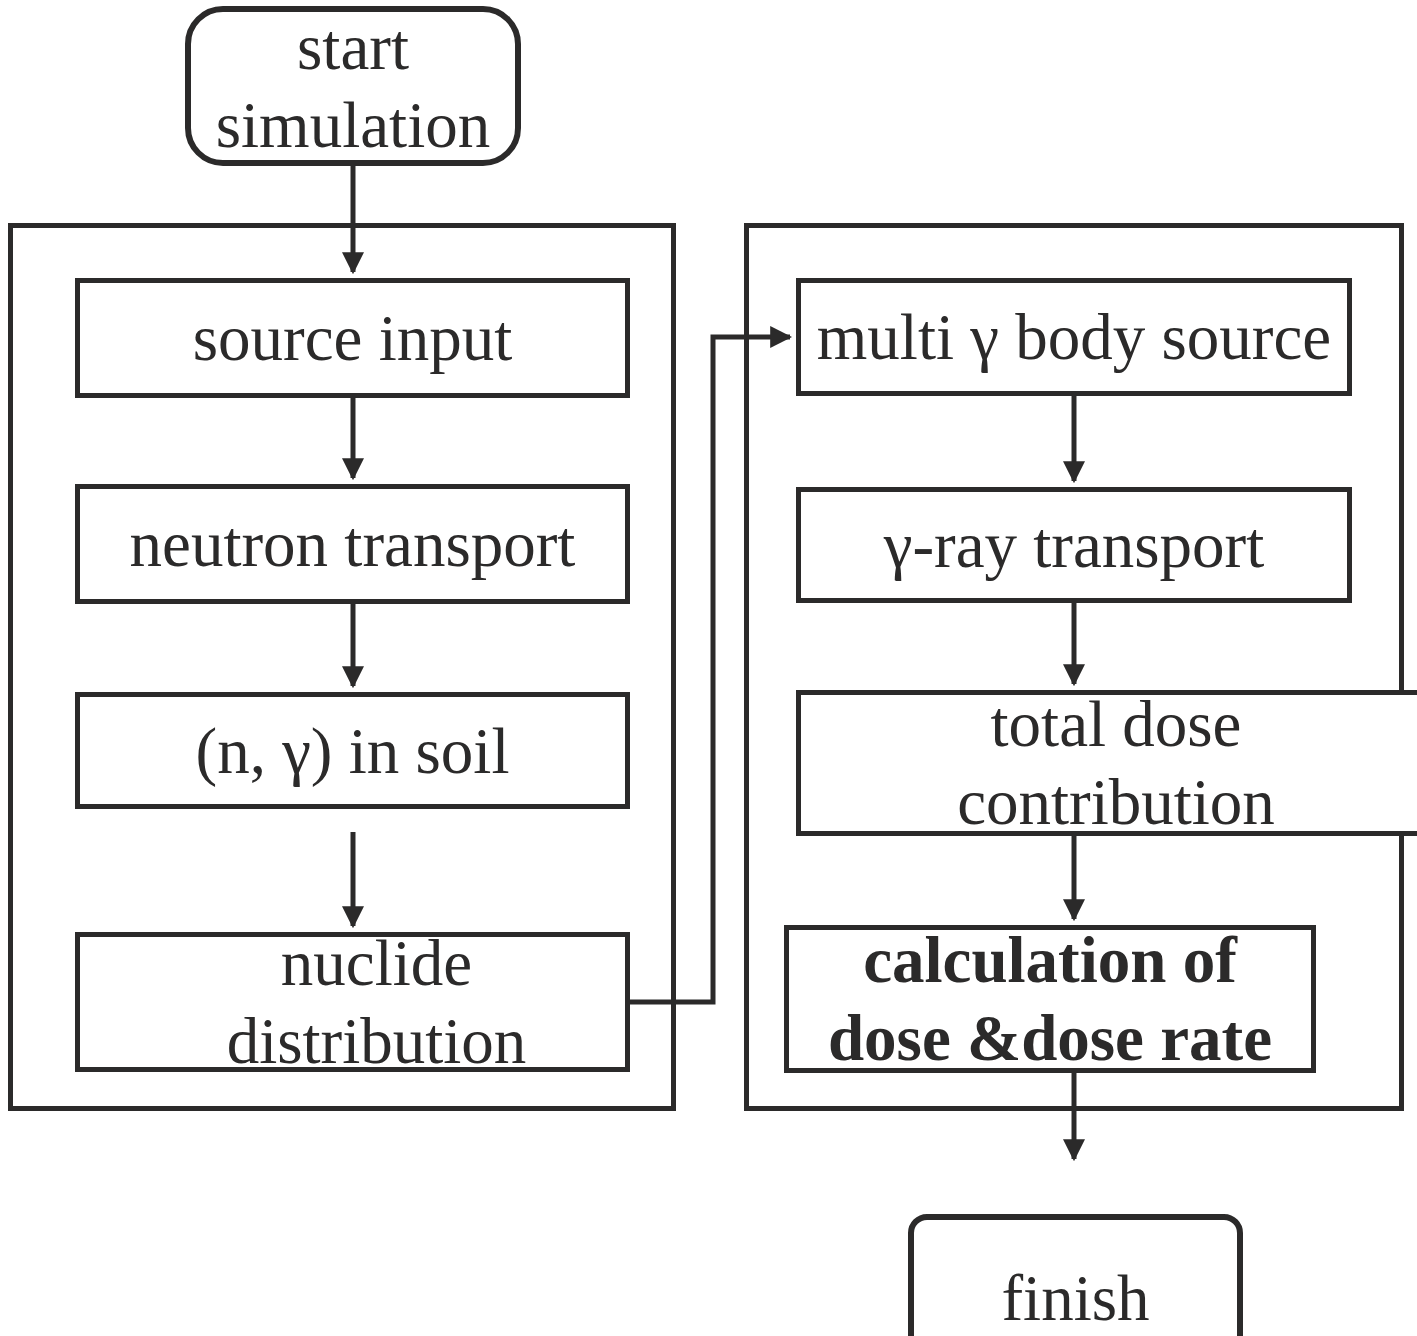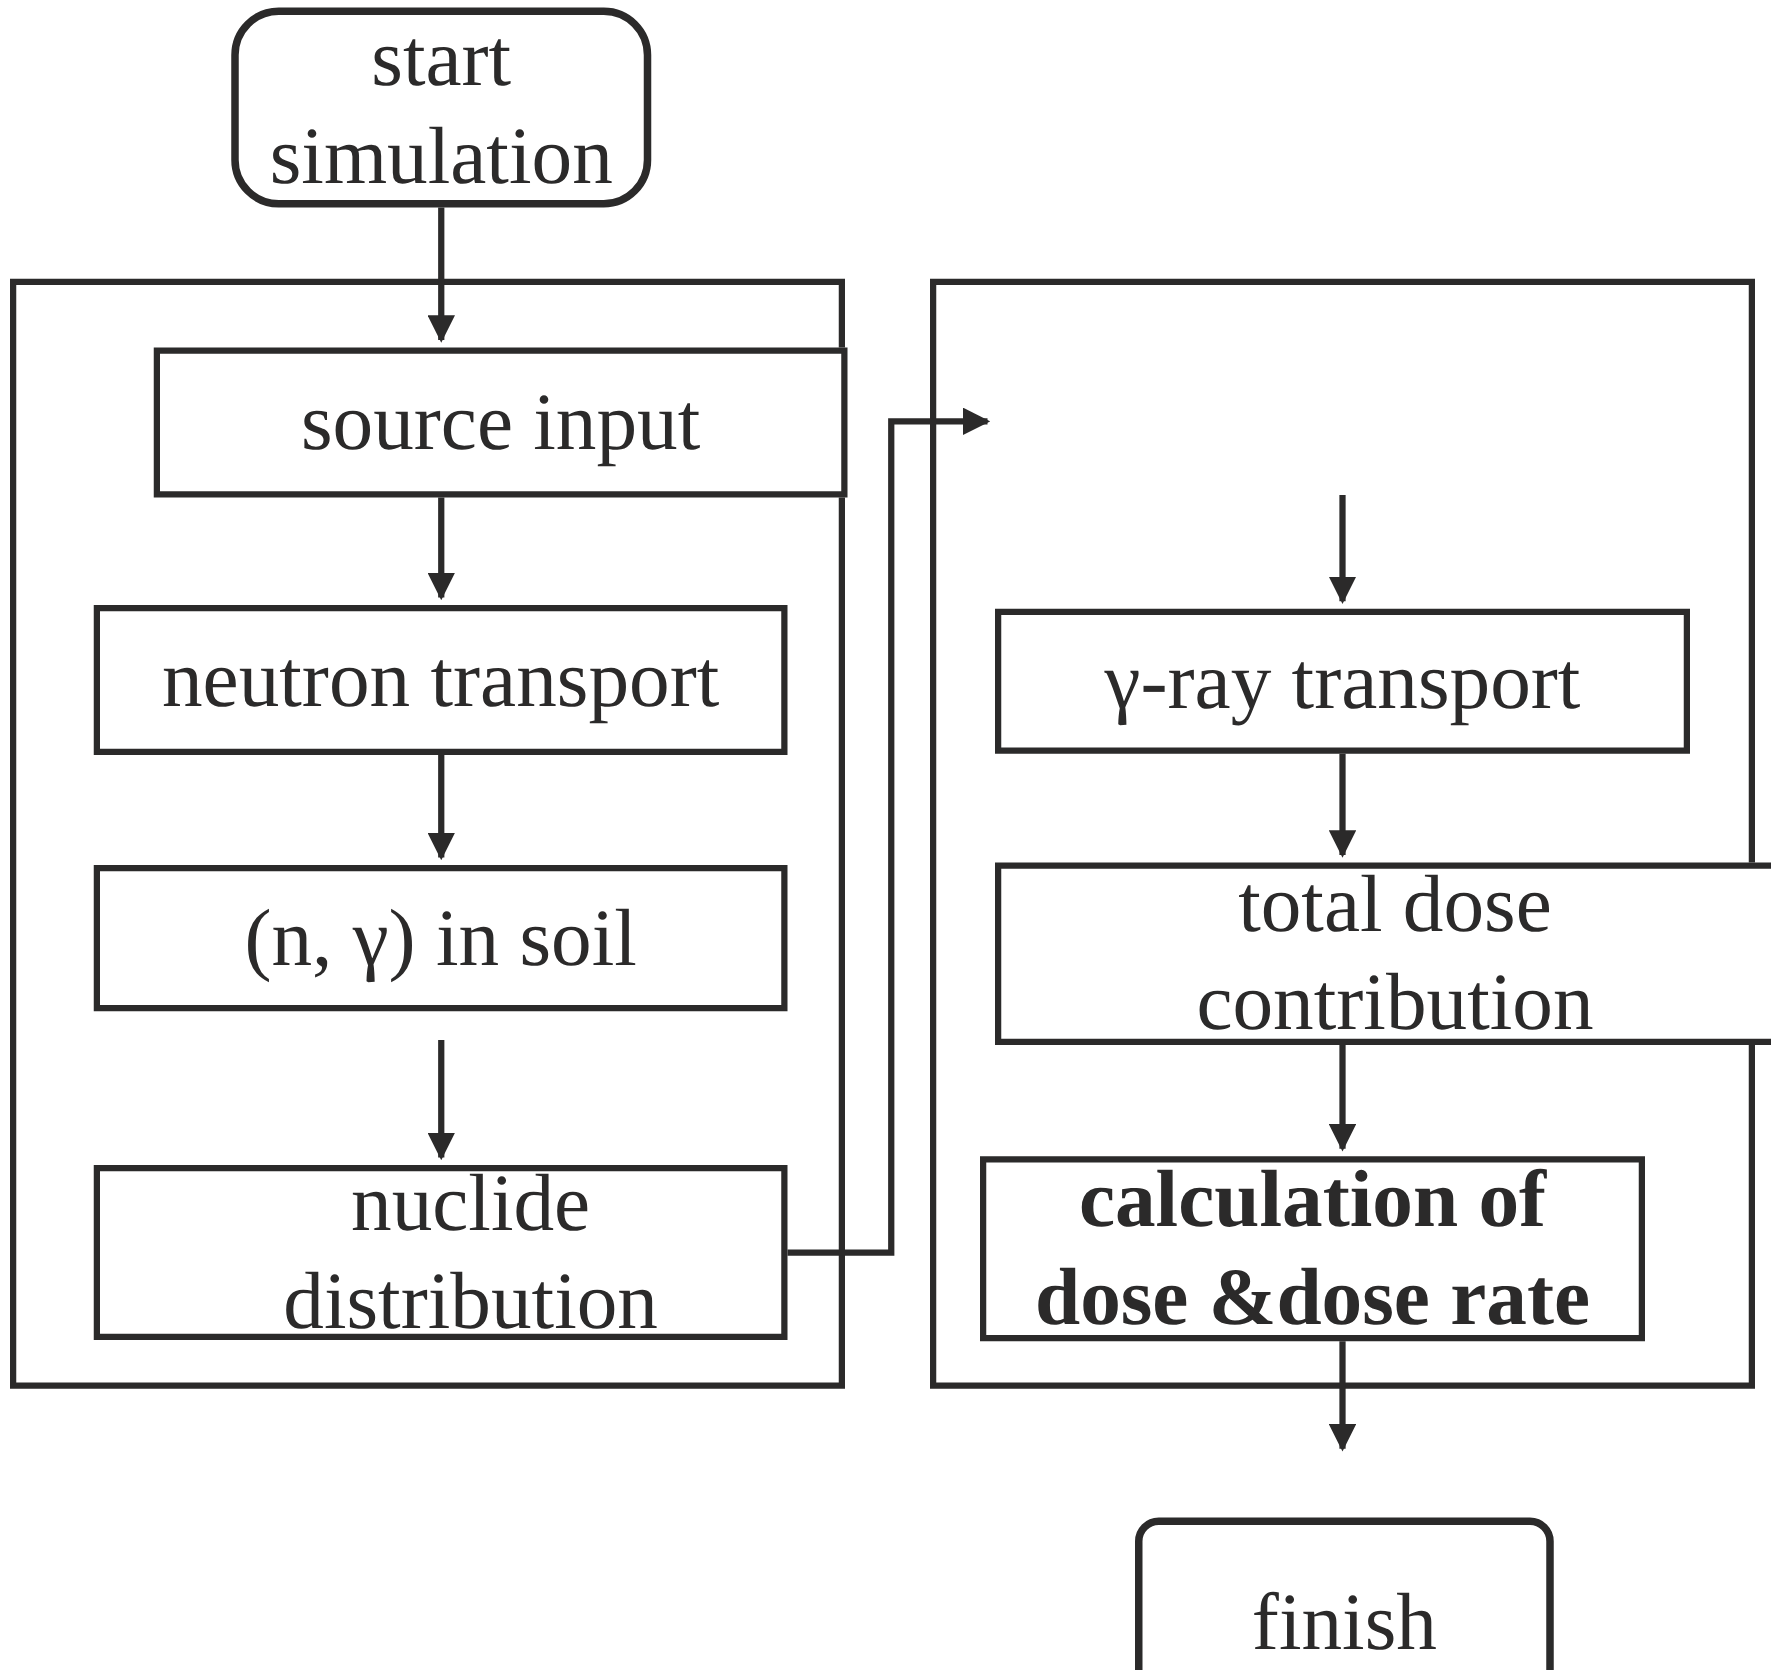--- a/index.html
+++ b/index.html
@@ -40,21 +40,21 @@
     white-space:pre-line;
   }
   .node.rounded{
     border-radius:38px;
     border-width:6px;
   }
   
   #grp-left   {left:8px;   top:223px;  width:668px; height:888px;}
   #grp-right  {left:744px; top:223px;  width:660px; height:888px;}
   #n-start    {left:185px; top:6px;    width:336px; height:160px;}
-  #n-src      {left:75px;  top:278px;  width:555px; height:120px;margin-left:48px;}
+  #n-src      {left:75px;  top:278px;  width:555px; height:120px;}
   #n-neutron  {left:75px;  top:484px;  width:555px; height:120px;}
   #n-ngamma   {left:75px;  top:692px;  width:555px; height:117px;}
   #n-nuclide  {left:75px;  top:932px;  width:555px; height:140px;padding-left:48px;}
   #n-multi    {left:796px; top:278px;  width:556px; height:118px;}
   #n-grayt    {left:796px; top:487px;  width:556px; height:116px;}
   #n-totdose  {left:796px; top:690px;  width:640px; height:146px;}
   #n-calc     {left:784px; top:925px;  width:532px; height:148px;font-weight:bold;}
   #n-finish   {left:908px; top:1214px; width:335px; height:168px;border-radius:19px;}
 
   svg.arrows{
@@ -97,20 +97,23 @@
   </div>
 
   <div class="node" id="n-ngamma">
     <span>(n, γ) in soil</span>
   </div>
 
   <div class="node" id="n-nuclide">
     <span>nuclide distribution</span>
   </div>
 
+  <div class="node" id="n-multi">
+    <span>multi γ body source</span>
+  </div>
 
   <div class="node" id="n-grayt">
     <span>γ-ray transport</span>
   </div>
 
   <div class="node" id="n-totdose">
     <span>total dose
 contribution</span>
   </div>
 

